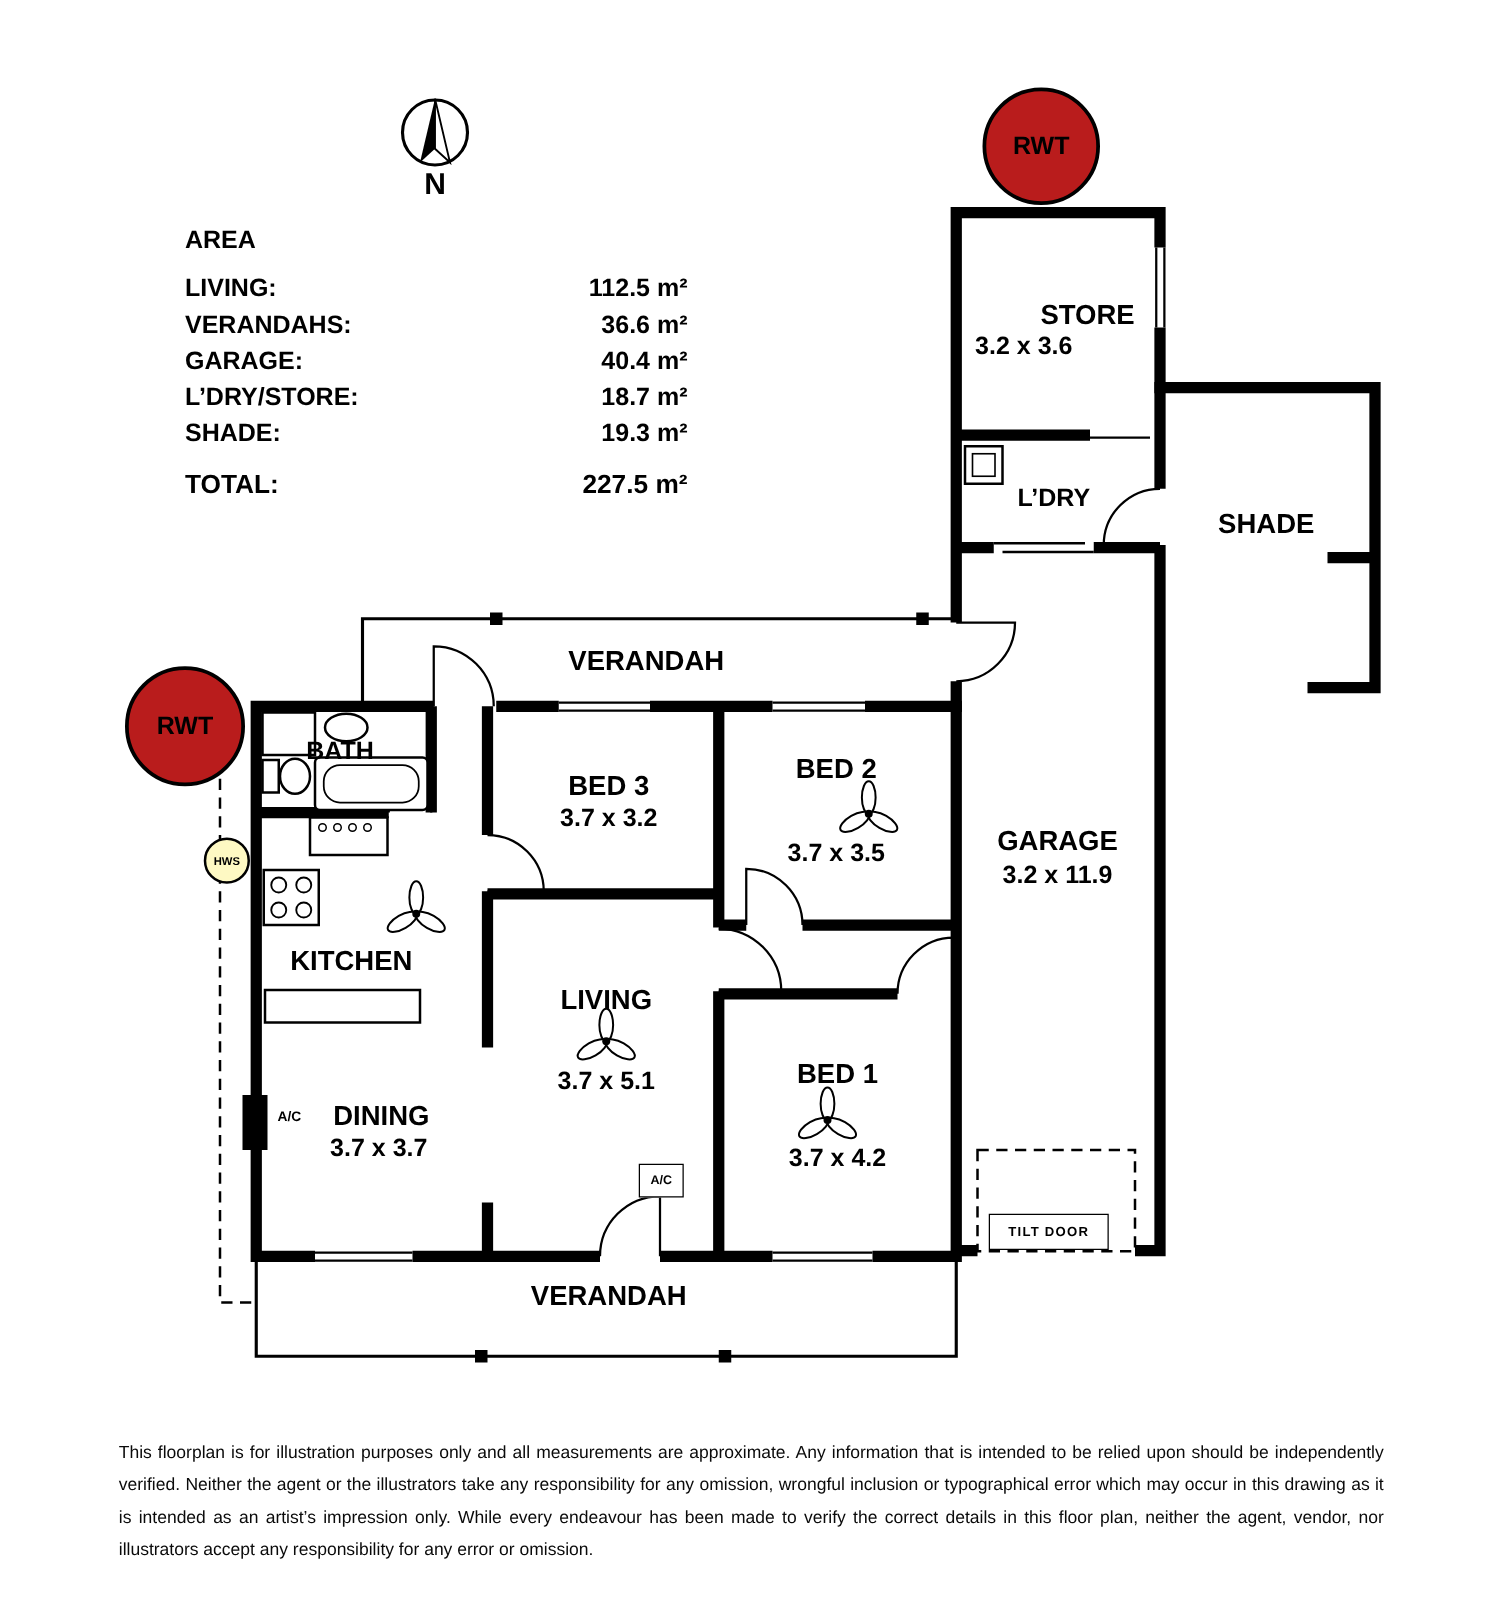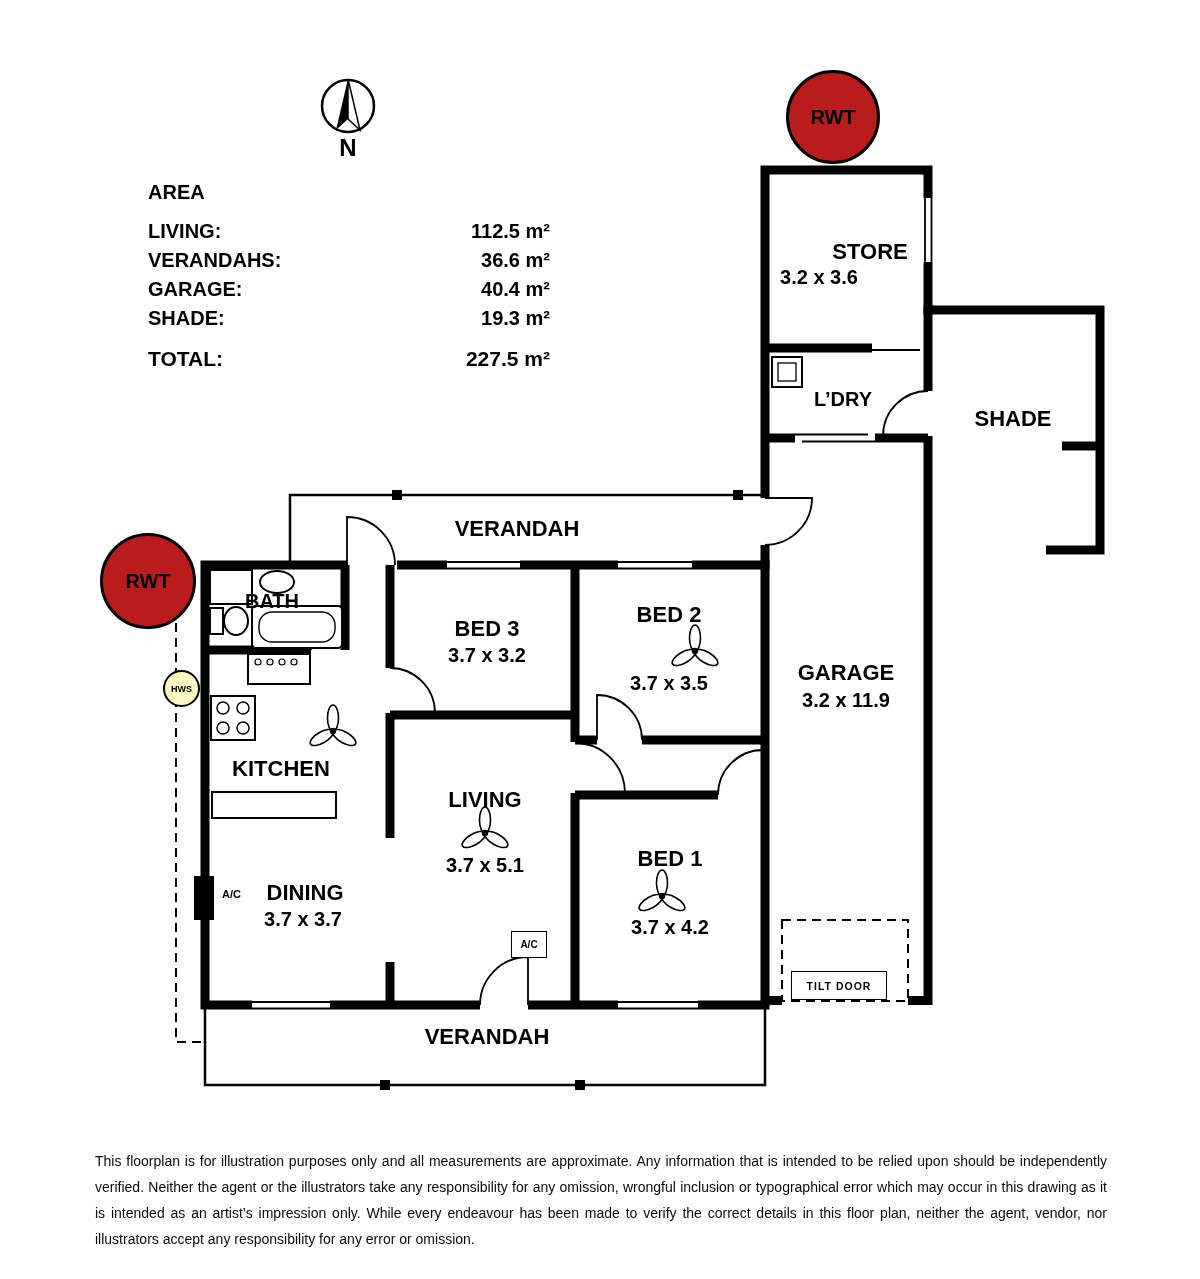--- a/index.html
+++ b/index.html
@@ -187,20 +187,24 @@
     </div>
     <div class="area-row">
       <span>VERANDAHS:</span>
       <span>36.6 m²</span>
     </div>
     <div class="area-row">
       <span>GARAGE:</span>
       <span>40.4 m²</span>
     </div>
     <div class="area-row">
+      <span>L’DRY/STORE:</span>
+      <span>18.7 m²</span>
+    </div>
+    <div class="area-row">
       <span>SHADE:</span>
       <span>19.3 m²</span>
     </div>
     <div class="area-row total">
       <span>TOTAL:</span>
       <span>227.5 m²</span>
     </div>
   </div>
 
   <div class="rlabel rl-lg" style="left:517px; top:516px;">VERANDAH</div>

